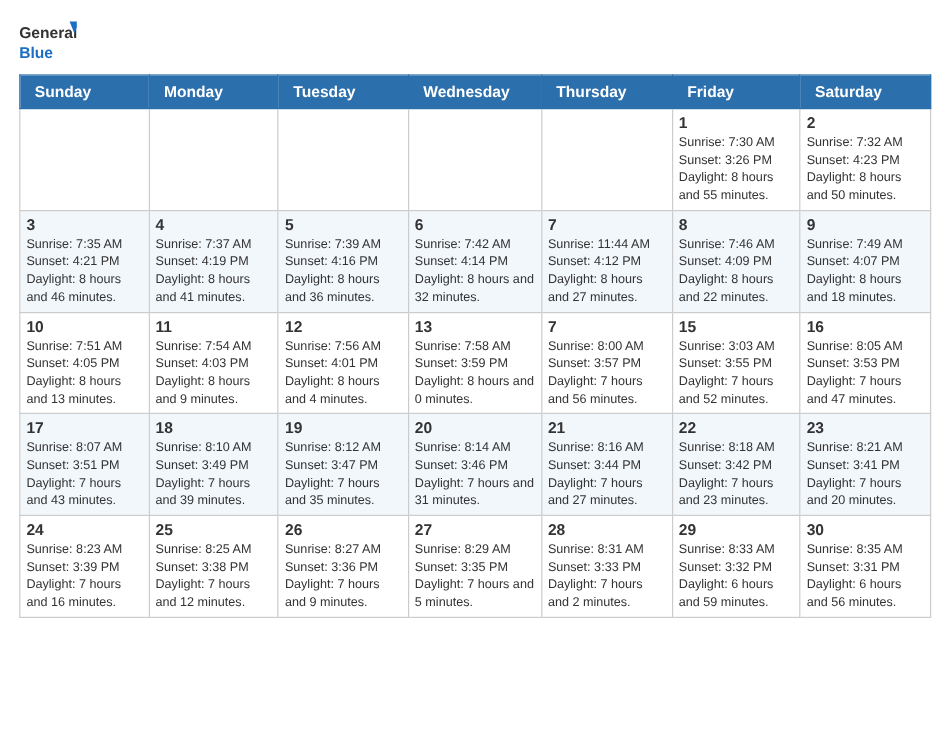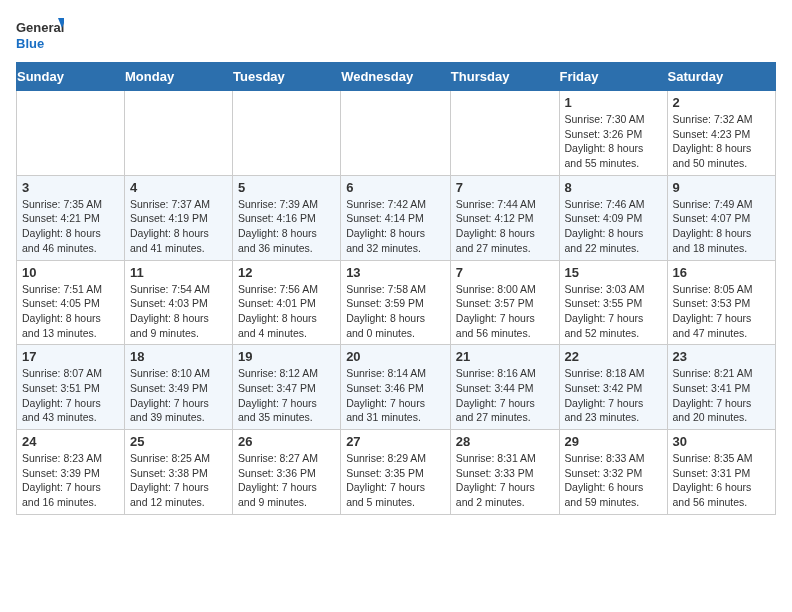--- a/index.html
+++ b/index.html
@@ -35,21 +35,21 @@
     }
     .calendar {
       width: 100%;
       border-collapse: collapse;
     }
     .calendar th {
       background: #2c6fad;
       color: #fff;
       font-size: 13px;
       font-weight: bold;
-      padding: 6px 0;
+      padding: 6px 12px;
       text-align: left;
       border: 1px solid #2c6fad;
     }
     .calendar td {
       vertical-align: top;
       border: 1px solid #ccc;
       padding: 4px 5px;
       width: 113px;
       min-height: 80px;
       font-size: 11px;
@@ -143,21 +143,21 @@
 Daylight: 8 hours and 36 minutes.</div>
         </td>
         <td>
           <span class="day-number">6</span>
           <div class="day-info">Sunrise: 7:42 AM
 Sunset: 4:14 PM
 Daylight: 8 hours and 32 minutes.</div>
         </td>
         <td>
           <span class="day-number">7</span>
-          <div class="day-info">Sunrise: 7:44 AM
+          <div class="day-info">Sunrise: 11:44 AM
 Sunset: 4:12 PM
 Daylight: 8 hours and 27 minutes.</div>
         </td>
         <td>
           <span class="day-number">8</span>
           <div class="day-info">Sunrise: 7:46 AM
 Sunset: 4:09 PM
 Daylight: 8 hours and 22 minutes.</div>
         </td>
         <td>

